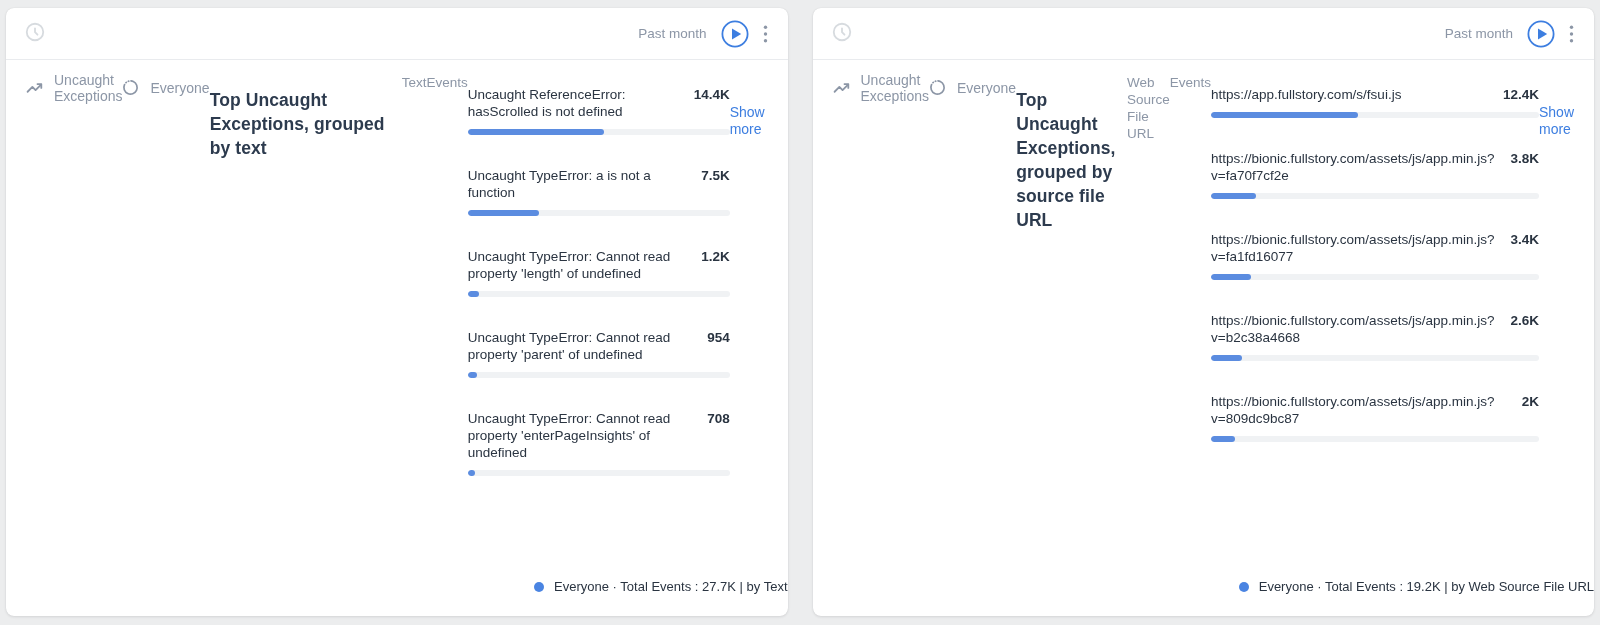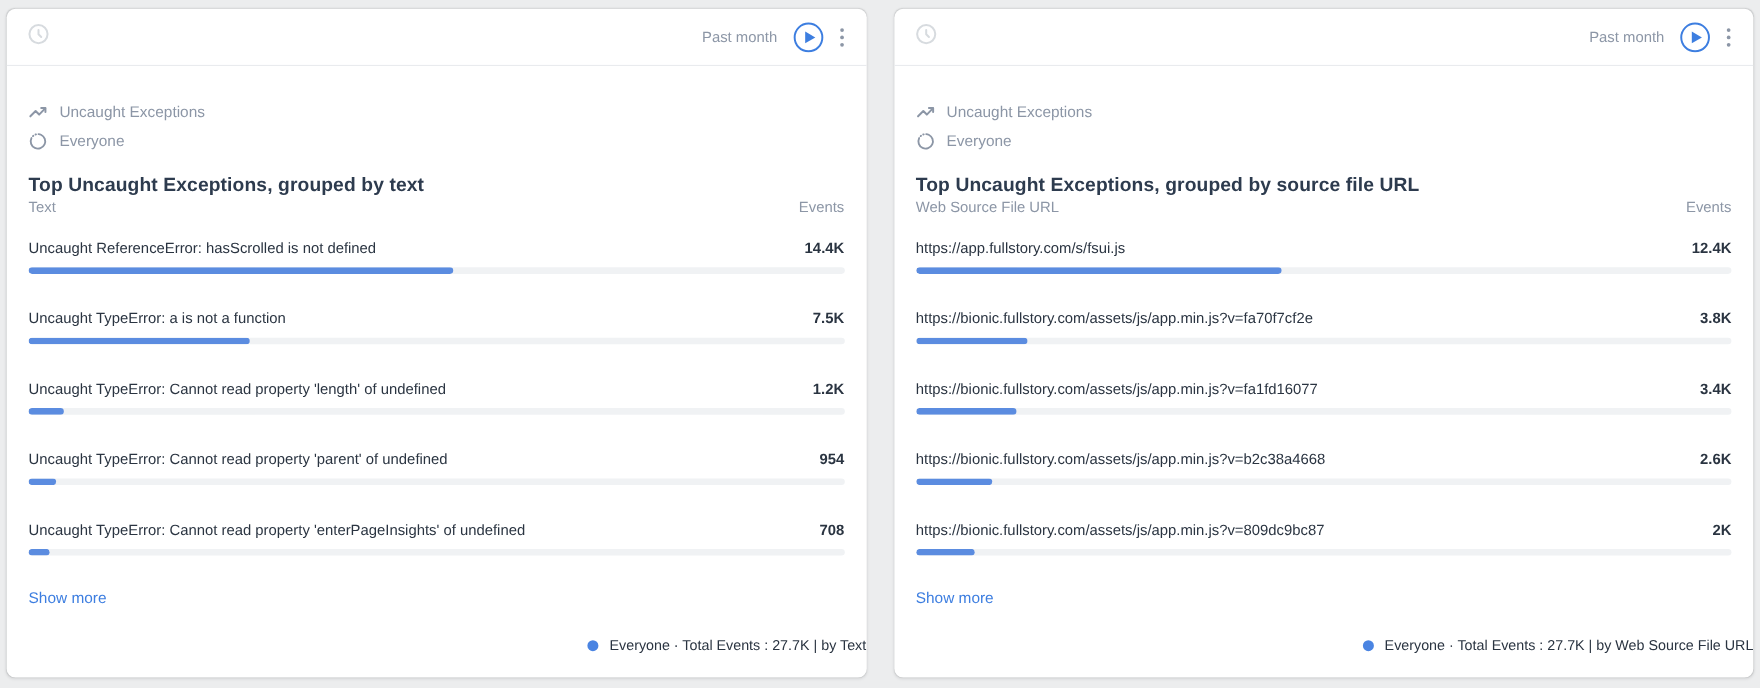--- a/index.html
+++ b/index.html
@@ -41,40 +41,39 @@
     display: flex; align-items: center; justify-content: center;
     cursor: pointer;
   }
   .kebab-btn {
     border: none; background: none; padding: 2px;
     margin-left: 12px; cursor: pointer;
     display: flex; align-items: center;
   }
   .card-body {
     padding: 14px 20px 0 20px;
-    display: flex; flex-direction: column;
+    display: flex; flex-direction: row;
     flex: 1;
-    justify-content: center;
   }
   .meta-row {
     display: flex; align-items: center; gap: 11px;
     color: #8c96a6; font-size: 14px; height: 27px;
   }
   .meta-row .meta-icon { display: flex; align-items: center; }
   .card-title {
     font-size: 17.5px; font-weight: 700; color: #2d3b4e;
     margin: 14px 0 0 0; line-height: 24px; letter-spacing: 0.1px;
   }
   .table-head {
     display: flex; justify-content: space-between;
     color: #8c96a6; font-size: 13.5px;
     line-height: 17px;
   }
   .rows { display: block; }
-  .row { margin-top: 20px; cursor: pointer; }
+  .row { margin-top: 12px; cursor: pointer; }
   .row + .row { margin-top: 32px; }
   .row-line {
     display: flex; justify-content: space-between; align-items: baseline;
     font-size: 13.5px; color: #2a3441; line-height: 17px;
   }
   .row-value { font-weight: 700; white-space: nowrap; margin-left: 16px; }
   .bar-track {
     margin-top: 9px; height: 6px;
     background: #f0f2f4; border-radius: 3px;
     overflow: hidden;
@@ -304,16 +303,16 @@
     </div>
     <div class="bar-track">
       <div class="bar-fill" style="width: 7.2%;"></div>
     </div>
   </div>
 </div>
       <a class="show-more">Show more</a>
     </div>
     <footer class="card-footer">
       <span class="legend-dot"></span>
-      <span>Everyone · Total Events : 27.7K | by Web Source File URL</span>
+      <span>Everyone · Total Events : 19.2K | by Web Source File URL</span>
     </footer>
   </section>
 </div>
 
 </body></html>

